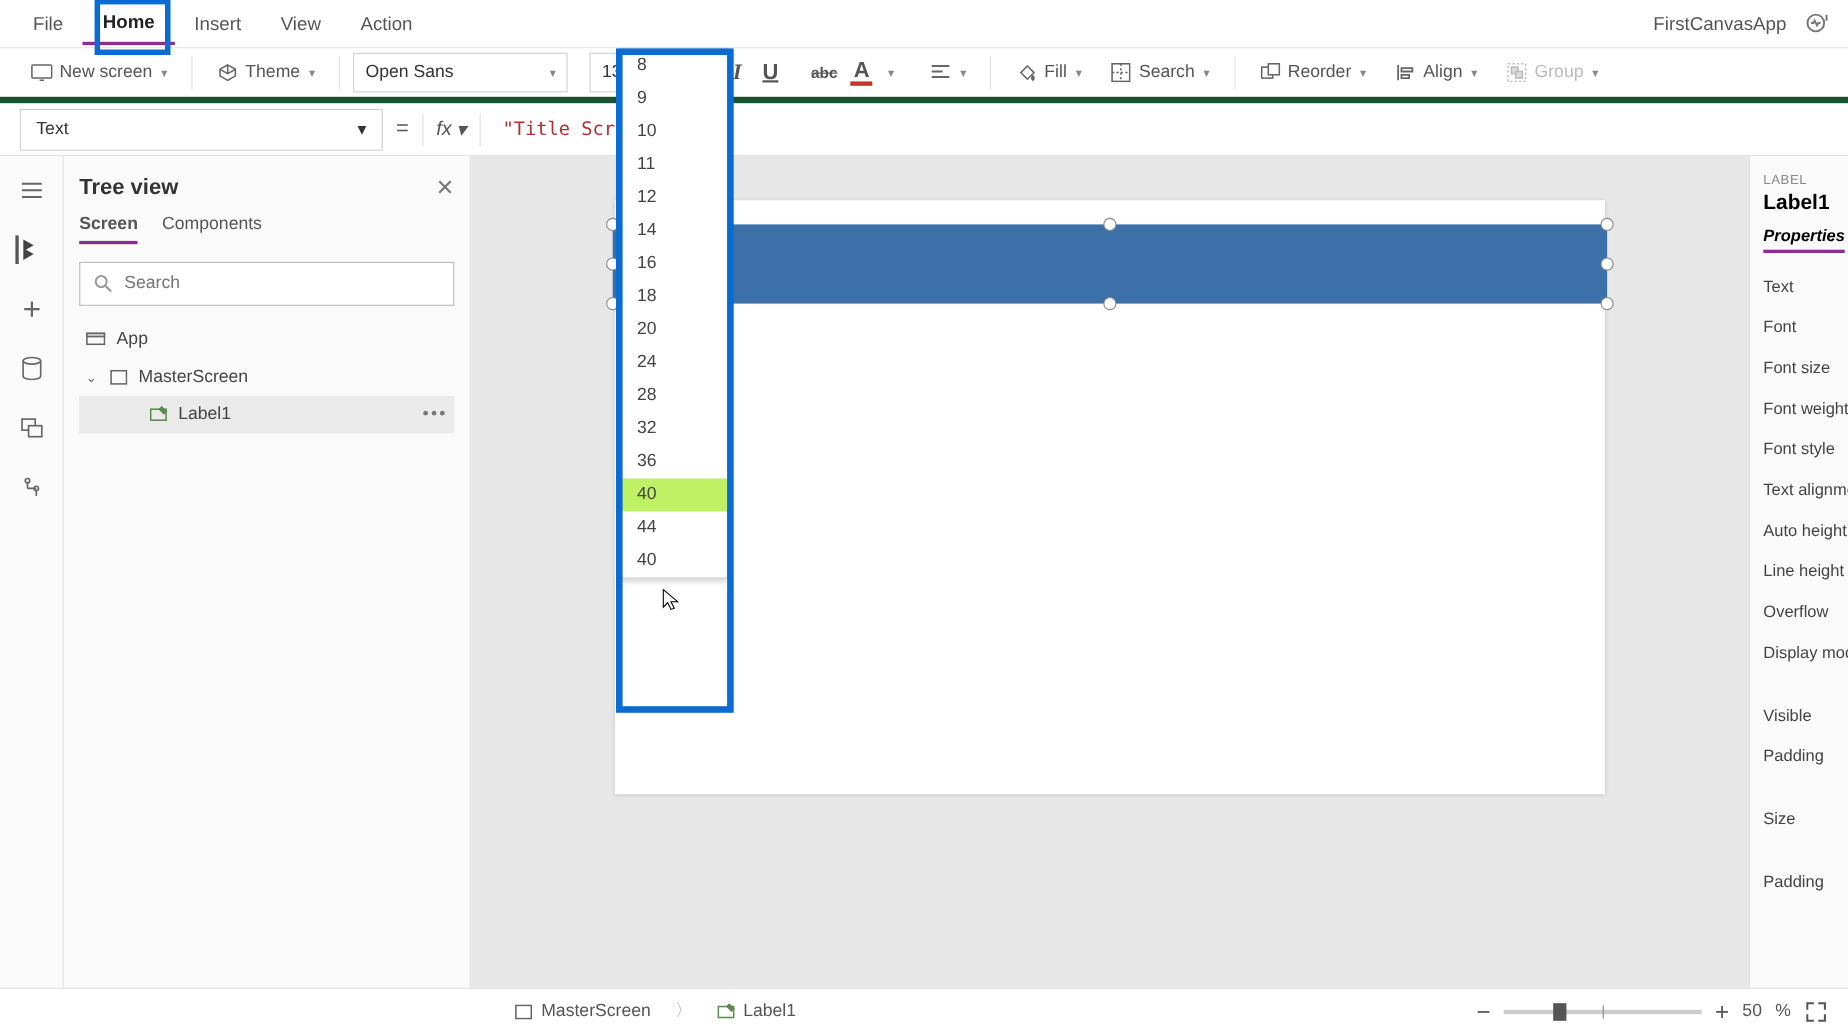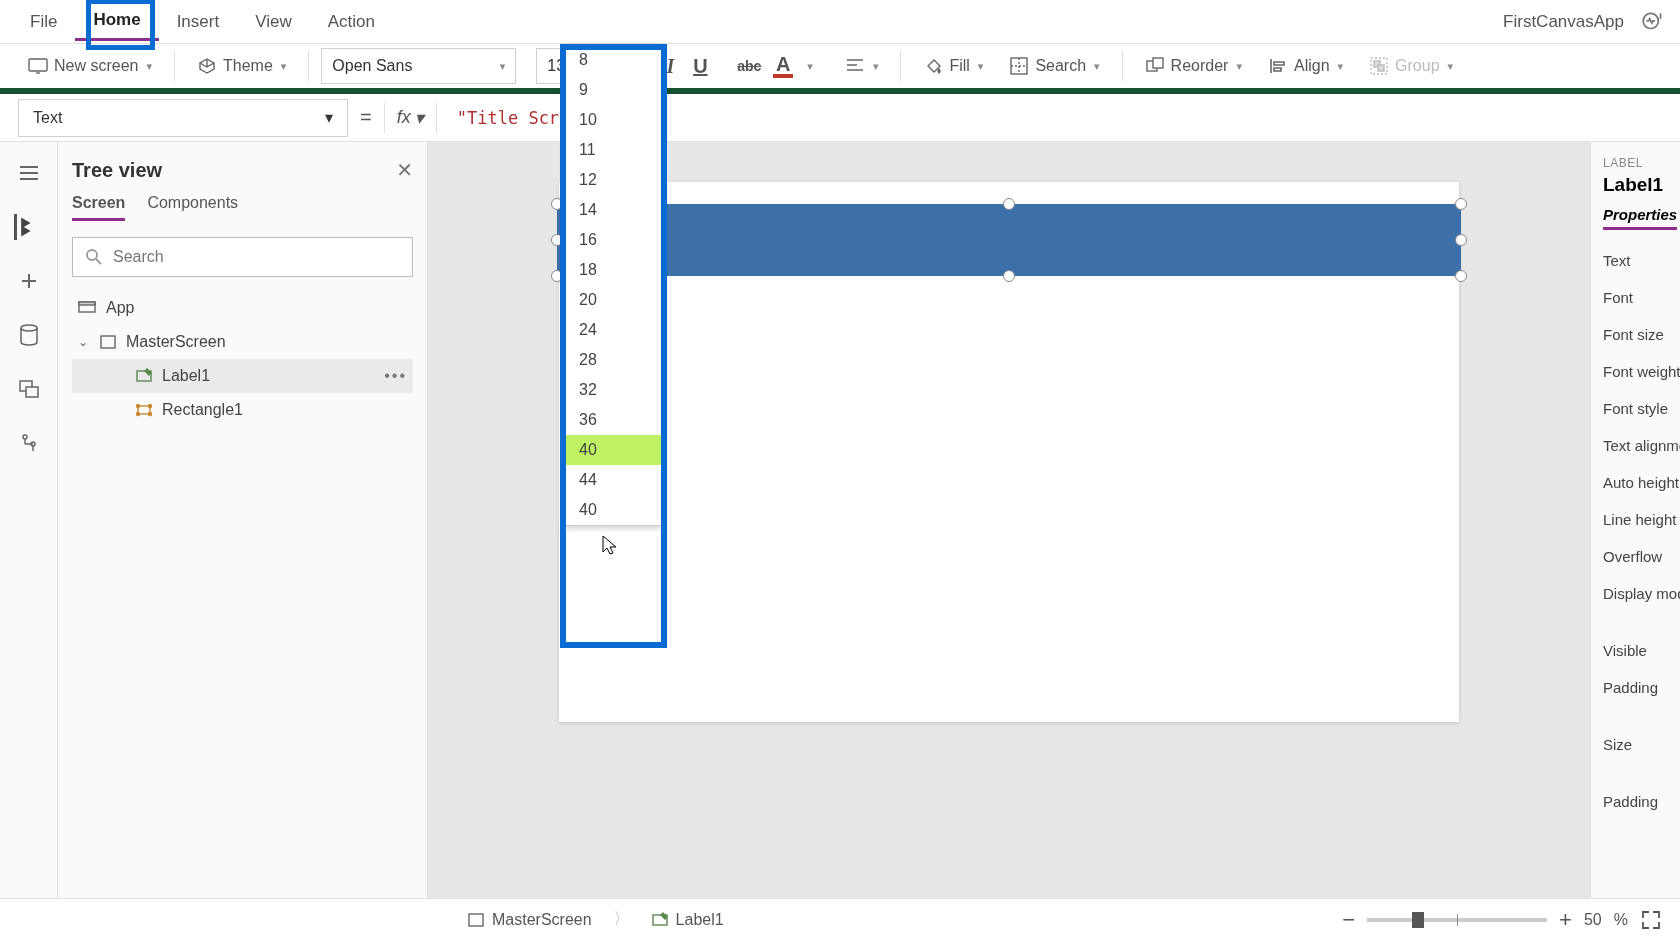--- a/index.html
+++ b/index.html
@@ -308,30 +308,20 @@
         </svg>
       <span>MasterScreen</span>
     </div>
     <div class="tree-item indent2 selected">
       <svg width="16" height="16" viewBox="0 0 16 16" fill="none" stroke="#5a8a4e" stroke-width="1.4">
           <rect x="1" y="3" width="14" height="10"></rect>
           <path d="M11 1l4 4-2 2-4-4z" fill="#5a8a4e"></path>
         </svg>
       <span>Label1</span>
       <span class="more">•••</span>
-    </div>
-    <div class="tree-item indent2">
-      <svg width="16" height="16" viewBox="0 0 16 16" fill="none" stroke="#c98a30" stroke-width="1.4">
-          <rect x="2" y="4" width="12" height="8"></rect>
-          <circle cx="2" cy="4" r="1.5" fill="#c98a30"></circle>
-          <circle cx="14" cy="4" r="1.5" fill="#c98a30"></circle>
-          <circle cx="2" cy="12" r="1.5" fill="#c98a30"></circle>
-          <circle cx="14" cy="12" r="1.5" fill="#c98a30"></circle>
-        </svg>
-      <span>Rectangle1</span>
     </div>
   </div>
 
   <div class="canvas-area">
     <div class="canvas">
       <div class="selected-box"></div>
       <div class="sel-handle" style="top:16px; left:-8px;"></div>
       <div class="sel-handle" style="top:52px; left:-8px;"></div>
       <div class="sel-handle" style="top:88px; left:-8px;"></div>
       <div class="sel-handle" style="top:16px; left:444px;"></div>

